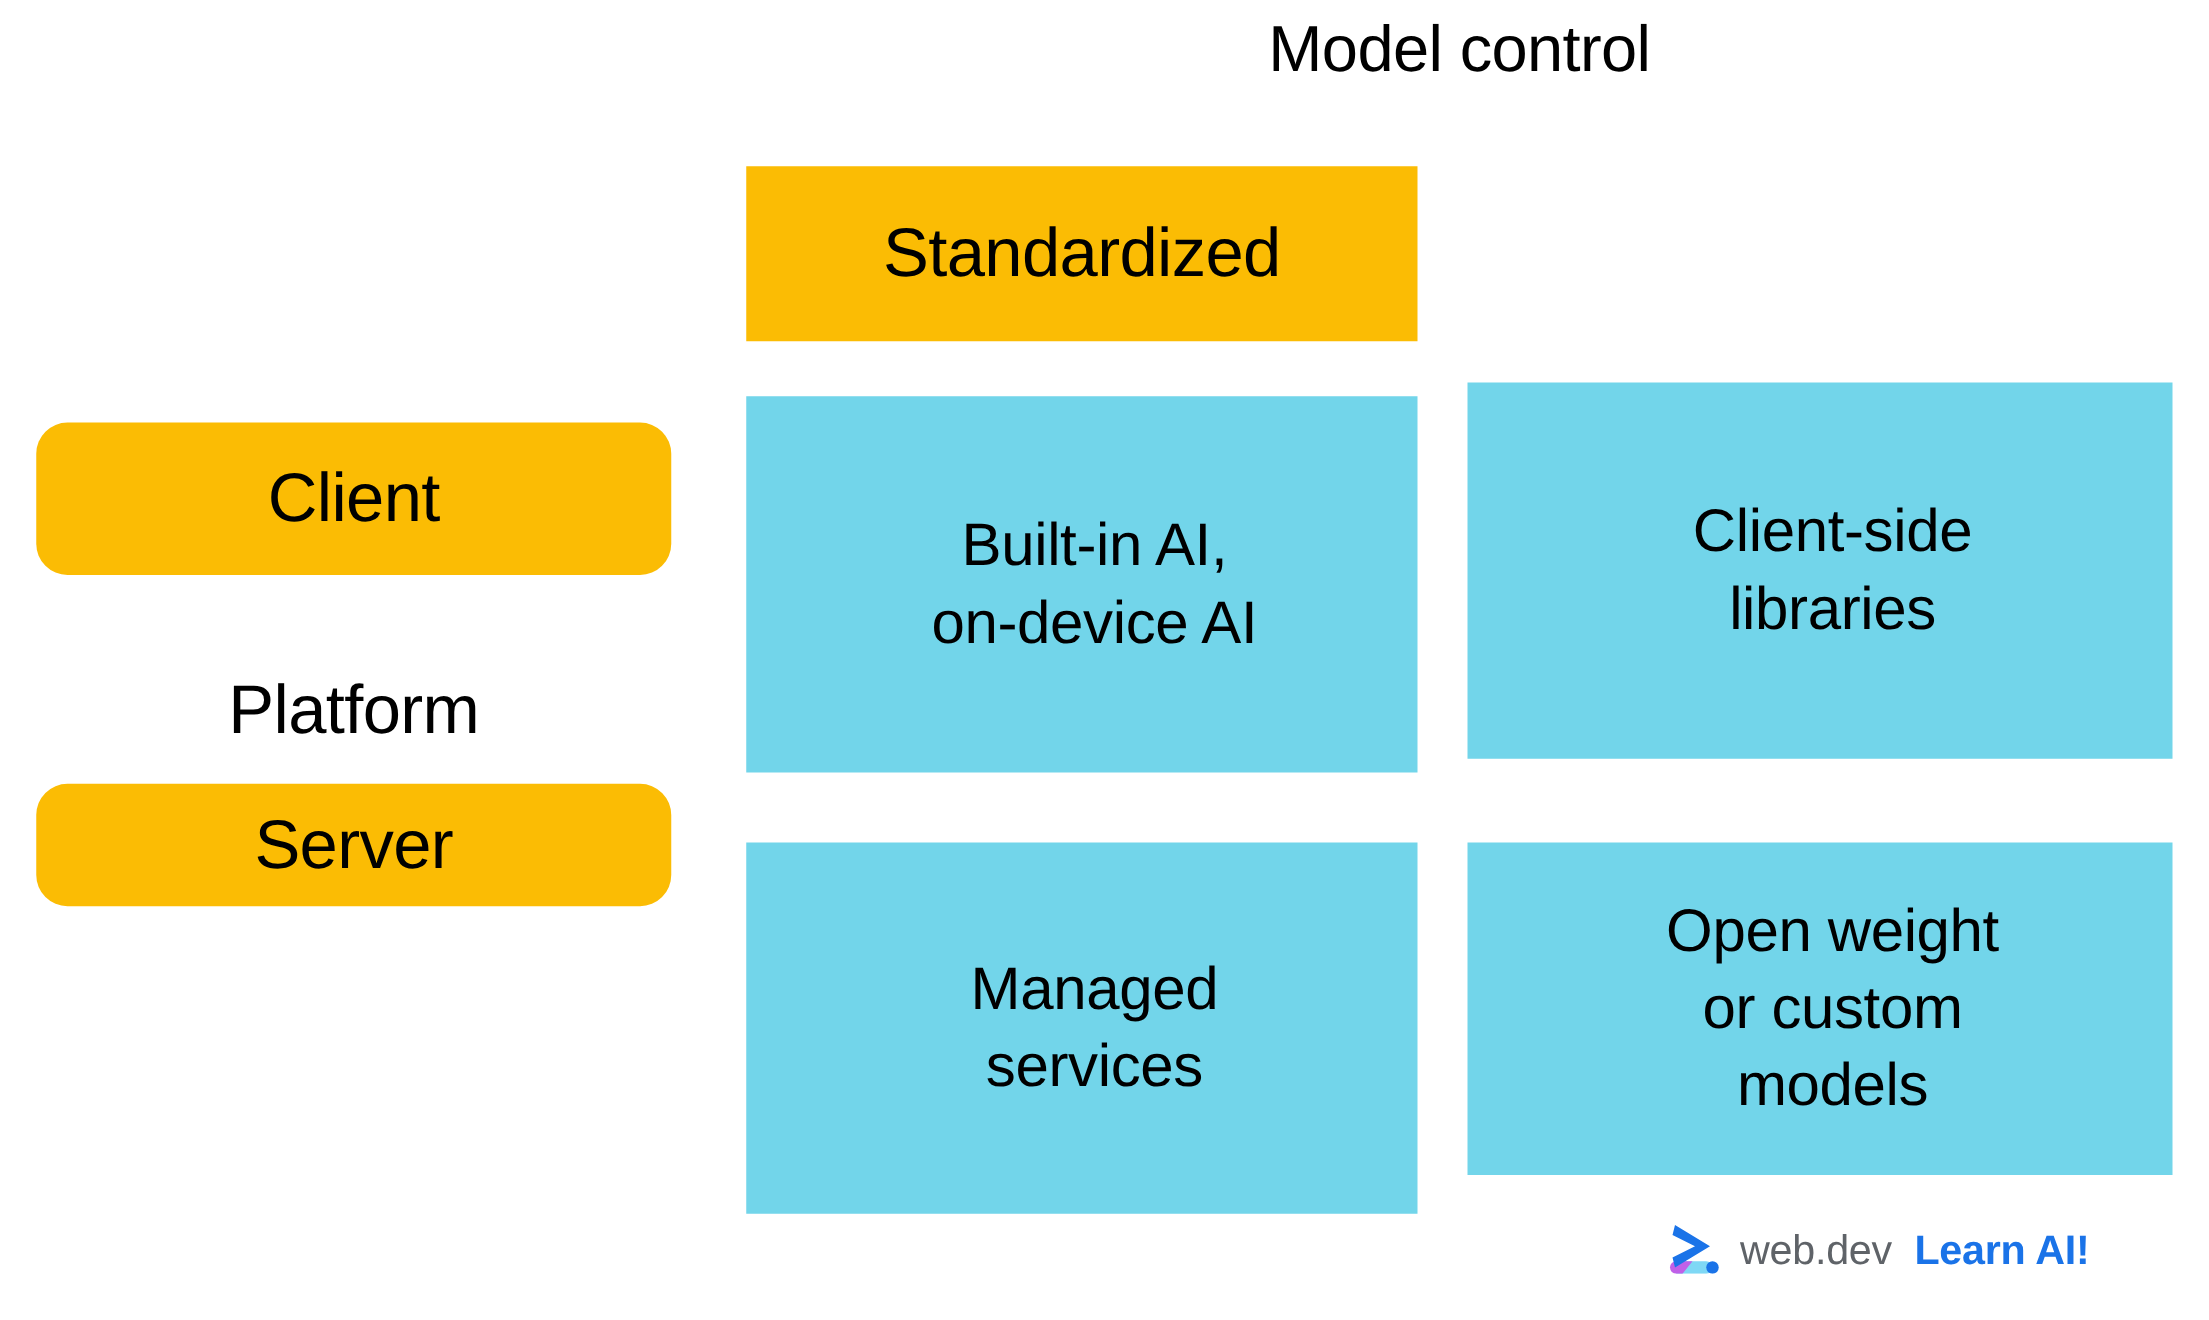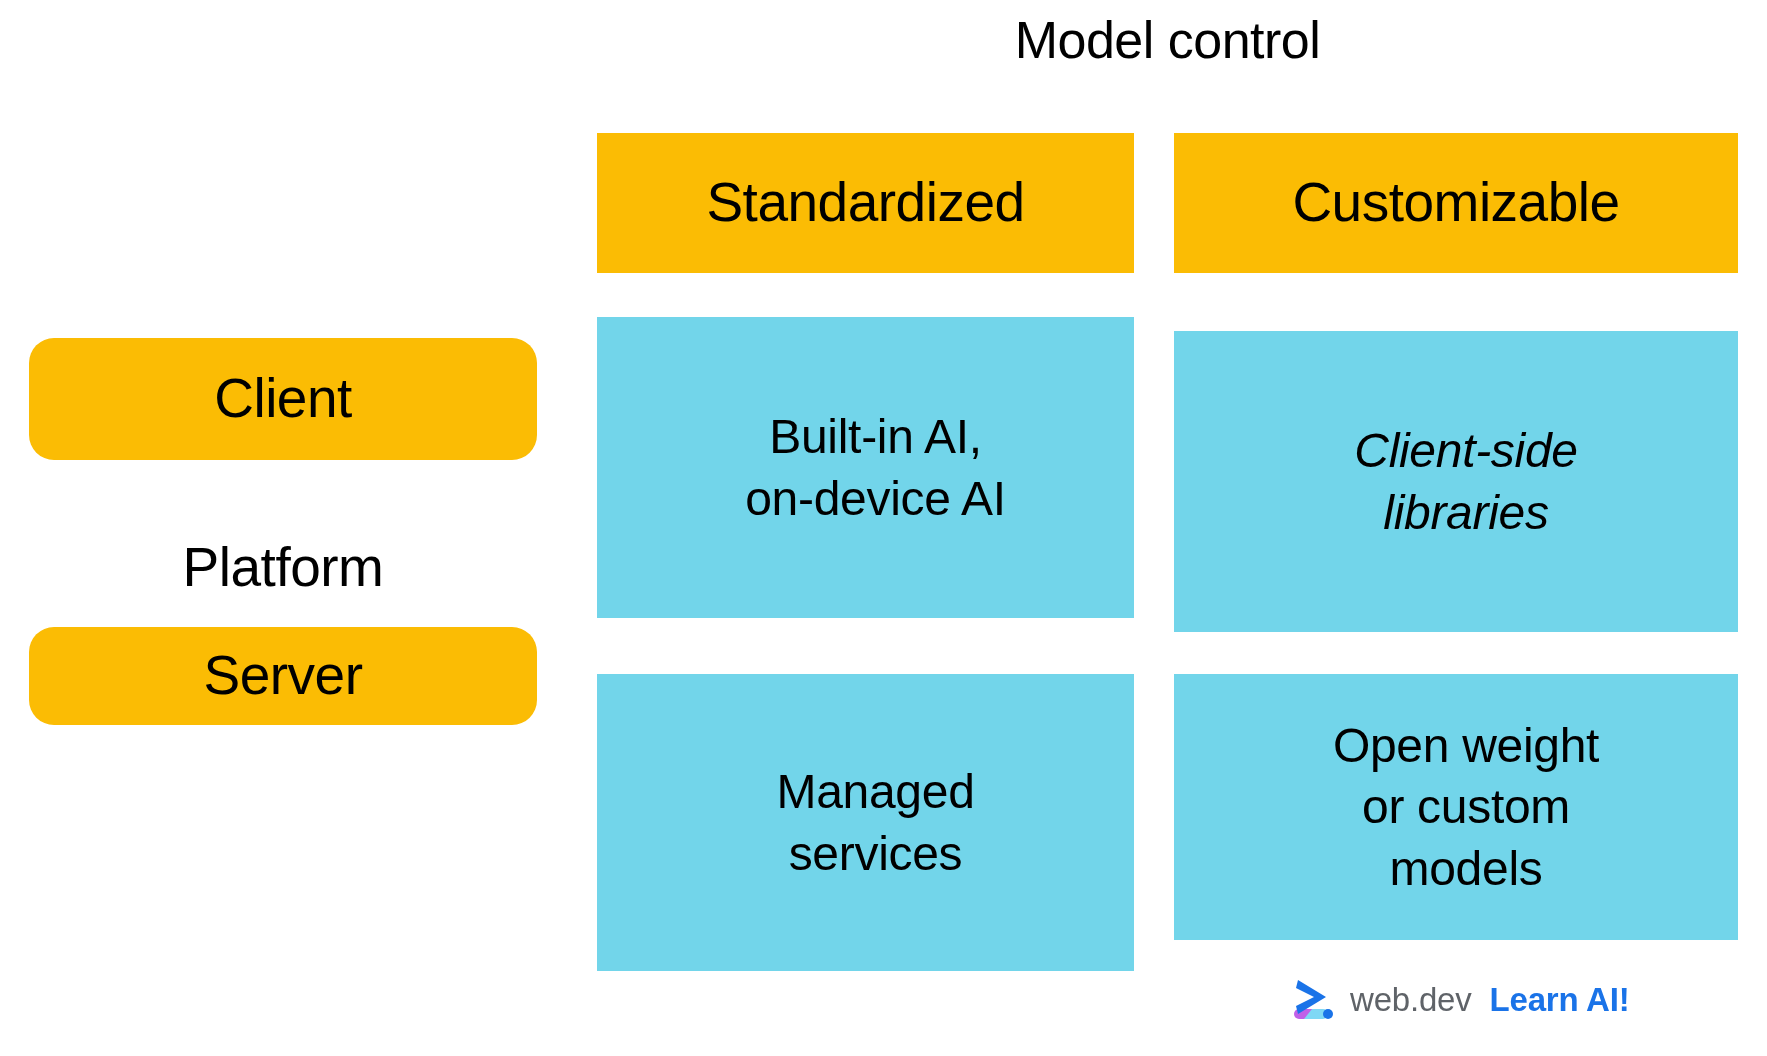--- a/index.html
+++ b/index.html
@@ -93,28 +93,28 @@
 
   
   #hdr-standardized { left: 597px;  top: 133px; width: 537px;  height: 140px; }
   #hdr-customizable { left: 1174px; top: 133px; width: 564px;  height: 140px; }
 
   #row-client { left: 29px; top: 338px; width: 508px; height: 122px; }
   #row-server { left: 29px; top: 627px; width: 508px; height: 98px; }
   #row-platform { left: 29px; top: 512px; width: 508px; height: 110px; }
 
   #cell-client-standardized   { left: 597px;  top: 317px; width: 537px; height: 301px; }
-  #cell-client-customizable   { left: 1174px; top: 331px; width: 564px; height: 301px; font-style: italic; }
+  #cell-client-customizable   { left: 1174px; top: 306px; width: 564px; height: 301px; }
   #cell-server-standardized   { left: 597px;  top: 674px; width: 537px; height: 297px; }
   #cell-server-customizable   { left: 1174px; top: 674px; width: 564px; height: 266px; }
 
   
   .brand {
     position: absolute;
-    left: 1292px;
+    left: 1334px;
     top: 977px;
     height: 44px;
     display: flex;
     align-items: center;
     gap: 14px;
   }
   .brand-mark {
     width: 44px;
     height: 40px;
     flex: 0 0 auto;
@@ -140,23 +140,20 @@
 <body>
 
 <div id="diagram">
 
   <div class="title">Model control</div>
 
   <div class="box header-box" id="hdr-standardized">
     <span class="box-label">Standardized</span>
   </div>
 
-  <div class="box header-box" id="hdr-customizable">
-    <span class="box-label">Customizable</span>
-  </div>
 
   <div class="box row-box" id="row-client">
     <span class="box-label">Client</span>
   </div>
 
   <div class="plain-label" id="row-platform">Platform</div>
 
   <div class="box row-box" id="row-server">
     <span class="box-label">Server</span>
   </div>

